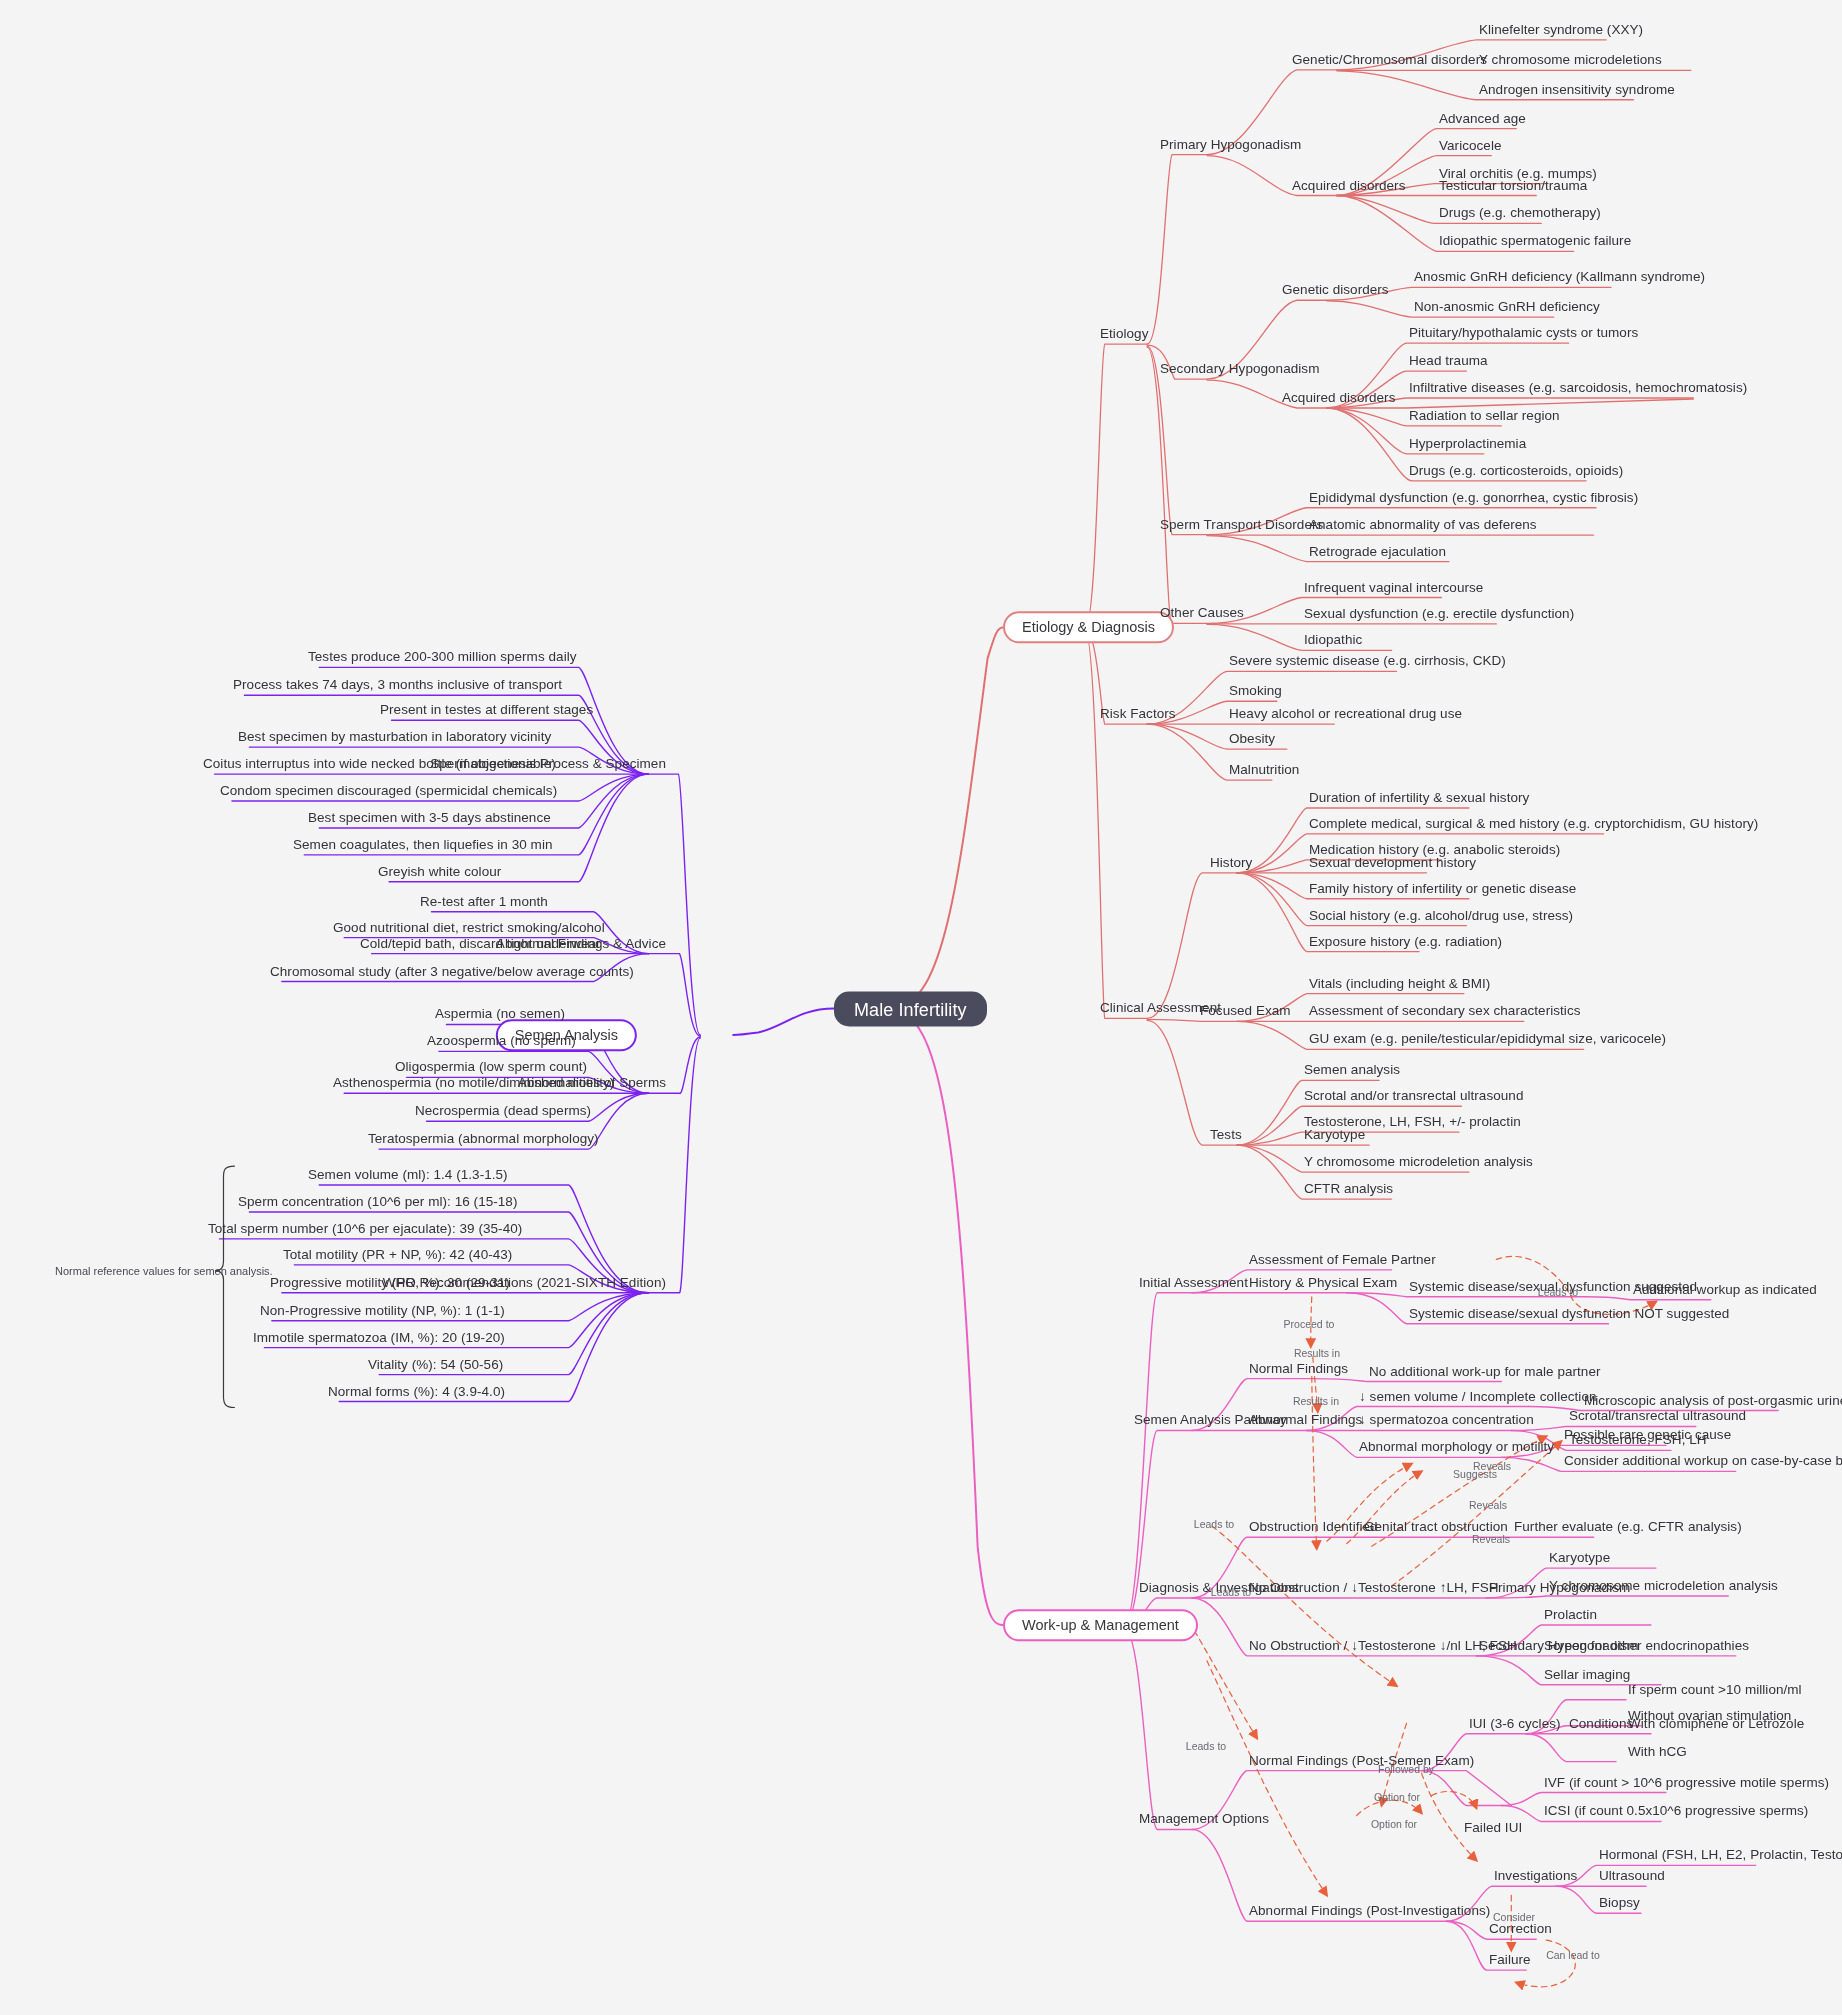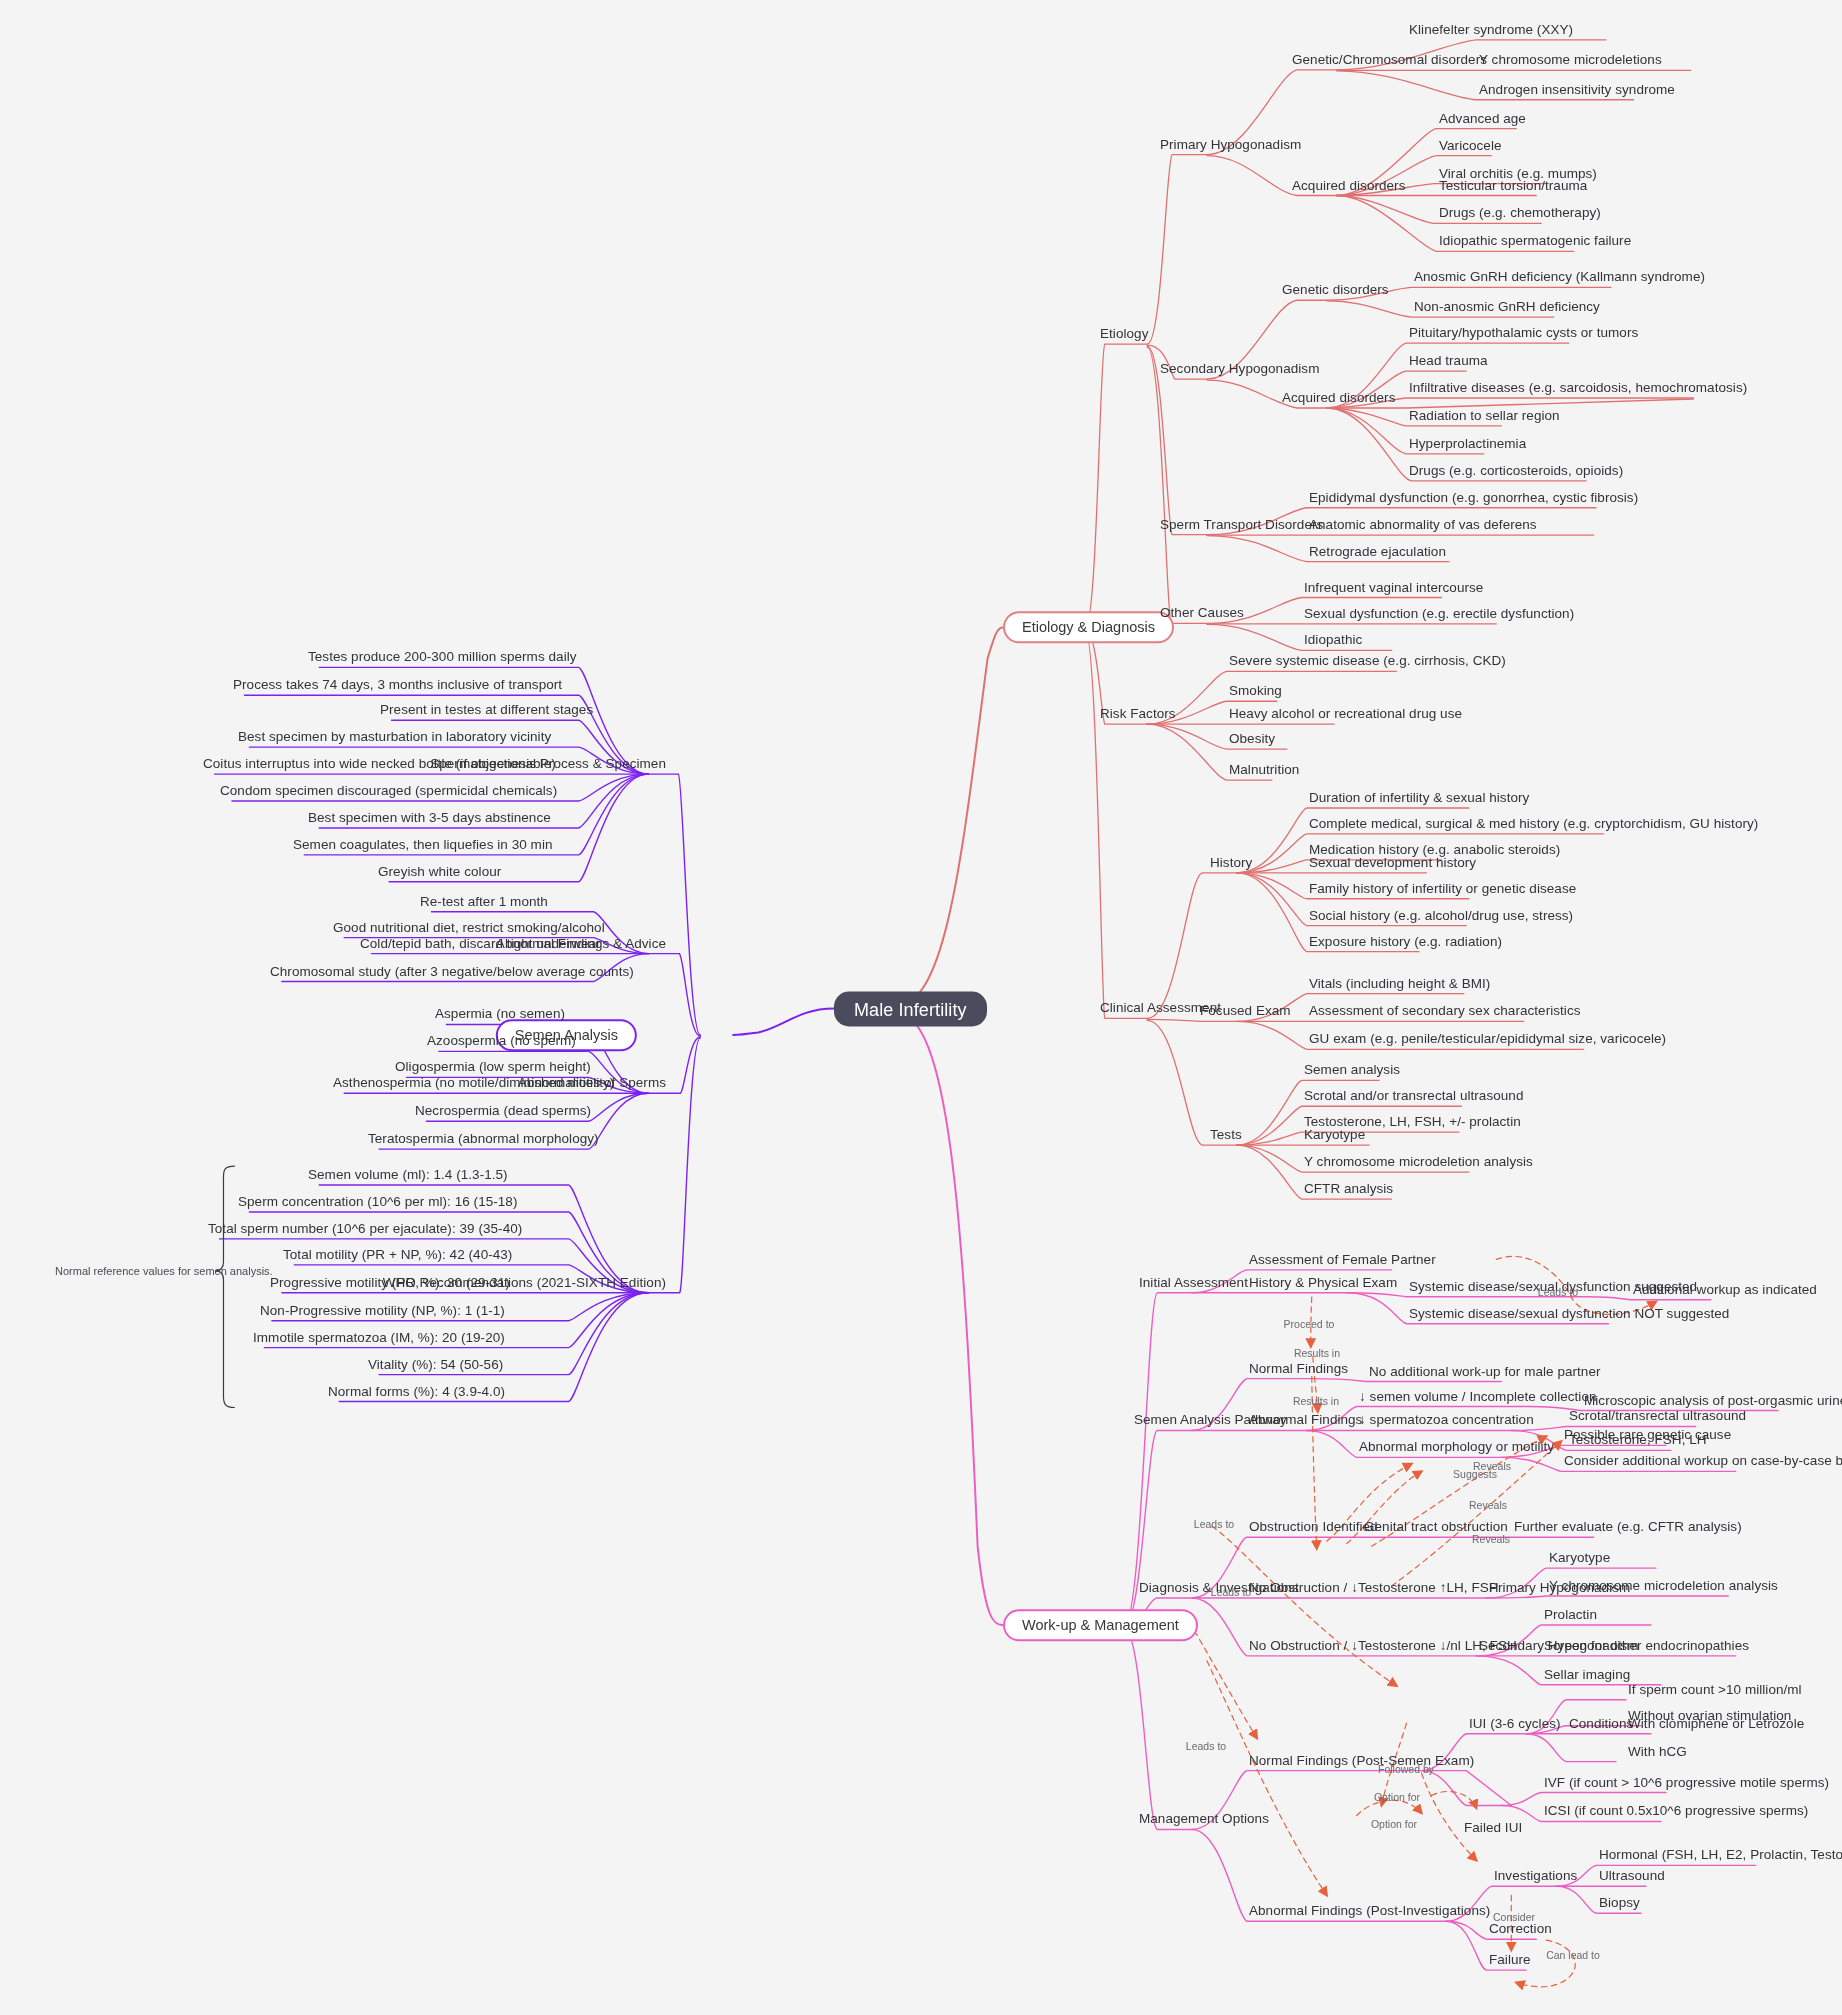--- a/index.html
+++ b/index.html
@@ -255,21 +255,21 @@
 <div class="node rt" style="left:1100px;top:1018px;">Clinical Assessment</div>
 
 <div class="node rt" style="left:1160px;top:155px;">Primary Hypogonadism</div>
 <div class="node rt" style="left:1160px;top:379px;">Secondary Hypogonadism</div>
 <div class="node rt" style="left:1160px;top:535px;">Sperm Transport Disorders</div>
 <div class="node rt" style="left:1160px;top:623px;">Other Causes</div>
 
 <div class="node rt" style="left:1292px;top:70px;">Genetic/Chromosomal disorders</div>
 <div class="node rt" style="left:1292px;top:196px;">Acquired disorders</div>
 
-<div class="node rt" style="left:1409px;top:40px;">Klinefelter syndrome (XXY)</div>
+<div class="node rt" style="left:1479px;top:40px;">Klinefelter syndrome (XXY)</div>
 <div class="node rt" style="left:1479px;top:70px;">Y chromosome microdeletions</div>
 <div class="node rt" style="left:1479px;top:100px;">Androgen insensitivity syndrome</div>
 
 <div class="node rt" style="left:1439px;top:129px;">Advanced age</div>
 <div class="node rt" style="left:1439px;top:156px;">Varicocele</div>
 <div class="node rt" style="left:1439px;top:184px;">Viral orchitis (e.g. mumps)</div>
 <div class="node rt" style="left:1439px;top:196px;">Testicular torsion/trauma</div>
 <div class="node rt" style="left:1439px;top:223px;">Drugs (e.g. chemotherapy)</div>
 <div class="node rt" style="left:1439px;top:251px;">Idiopathic spermatogenic failure</div>
 
@@ -338,21 +338,21 @@
 <div class="node rt" style="left:293px;top:855px;">Semen coagulates, then liquefies in 30 min</div>
 <div class="node rt" style="left:378px;top:882px;">Greyish white colour</div>
 
 <div class="node rt" style="left:420px;top:912px;">Re-test after 1 month</div>
 <div class="node rt" style="left:333px;top:938px;">Good nutritional diet, restrict smoking/alcohol</div>
 <div class="node rt" style="left:360px;top:954px;">Cold/tepid bath, discard tight underwear</div>
 <div class="node rt" style="left:270px;top:982px;">Chromosomal study (after 3 negative/below average counts)</div>
 
 <div class="node rt" style="left:435px;top:1024px;">Aspermia (no semen)</div>
 <div class="node rt" style="left:427px;top:1051px;">Azoospermia (no sperm)</div>
-<div class="node rt" style="left:395px;top:1077px;">Oligospermia (low sperm height)</div>
+<div class="node rt" style="left:395px;top:1077px;">Oligospermia (low sperm count)</div>
 <div class="node rt" style="left:333px;top:1093px;">Asthenospermia (no motile/diminished motility)</div>
 <div class="node rt" style="left:415px;top:1121px;">Necrospermia (dead sperms)</div>
 <div class="node rt" style="left:368px;top:1149px;">Teratospermia (abnormal morphology)</div>
 
 <div class="node rt" style="left:308px;top:1185px;">Semen volume (ml): 1.4 (1.3-1.5)</div>
 <div class="node rt" style="left:238px;top:1212px;">Sperm concentration (10^6 per ml): 16 (15-18)</div>
 <div class="node rt" style="left:208px;top:1239px;">Total sperm number (10^6 per ejaculate): 39 (35-40)</div>
 <div class="node rt" style="left:283px;top:1265px;">Total motility (PR + NP, %): 42 (40-43)</div>
 <div class="node rt" style="left:270px;top:1293px;">Progressive motility (PR, %): 30 (29-31)</div>
 <div class="node rt" style="left:260px;top:1321px;">Non-Progressive motility (NP, %): 1 (1-1)</div>

